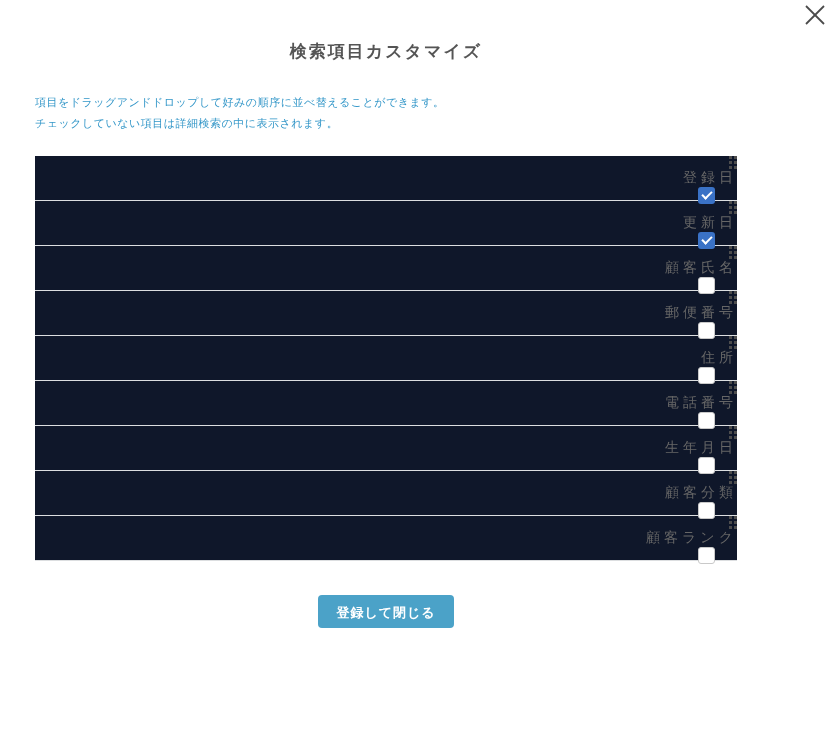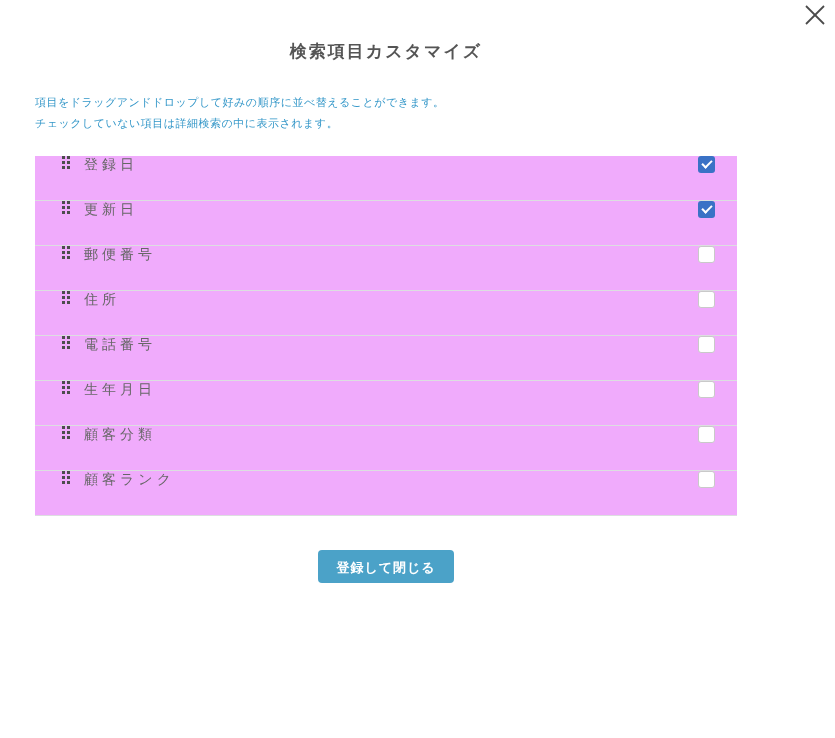--- a/index.html
+++ b/index.html
@@ -50,25 +50,26 @@
     font-size: 11px;
     line-height: 21px;
     letter-spacing: 0.5px;
     color: var(--accent-blue, #3296c8);
   }
   .list {
     margin-top: 22px;
   }
   .row {
     display: flex;
-    align-items: flex-start;
+    align-items: flex-end;
     height: 45px;
     border-bottom: 1px solid var(--divider, #dcdee0);
     box-sizing: border-box;
-    background: #f0abfc;
+    background: #0f172a;
+    flex-direction: column;
   }
   .drag-handle {
     display: grid;
     grid-template-columns: repeat(2, 3px);
     grid-auto-rows: 3px;
     gap: 2px 2px;
     margin-left: 27px;
     cursor: grab;
     flex: 0 0 auto;
   }
@@ -170,20 +171,32 @@
             <i></i>
             <i></i>
             <i></i>
             <i></i>
             <i></i>
     </span>
     <span class="label">更新日</span>
     <span class="checkbox checked"></span>
   </div>
 
+  <div class="row">
+    <span class="drag-handle">
+      <i></i>
+            <i></i>
+            <i></i>
+            <i></i>
+            <i></i>
+            <i></i>
+    </span>
+    <span class="label">顧客氏名</span>
+    <span class="checkbox unchecked"></span>
+  </div>
 
 
   <div class="row">
     <span class="drag-handle">
       <i></i>
             <i></i>
             <i></i>
             <i></i>
             <i></i>
             <i></i>

